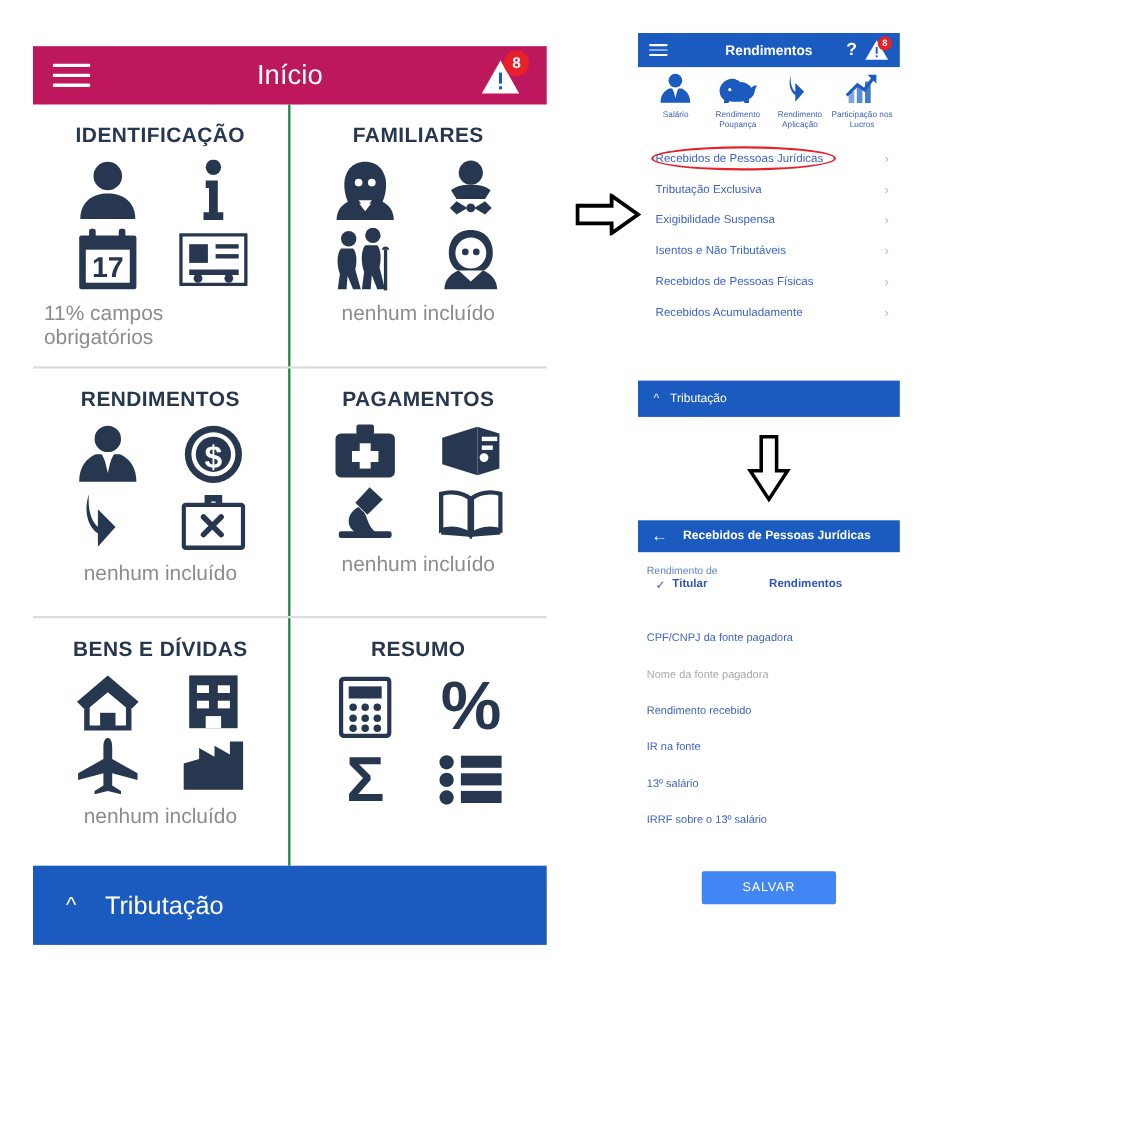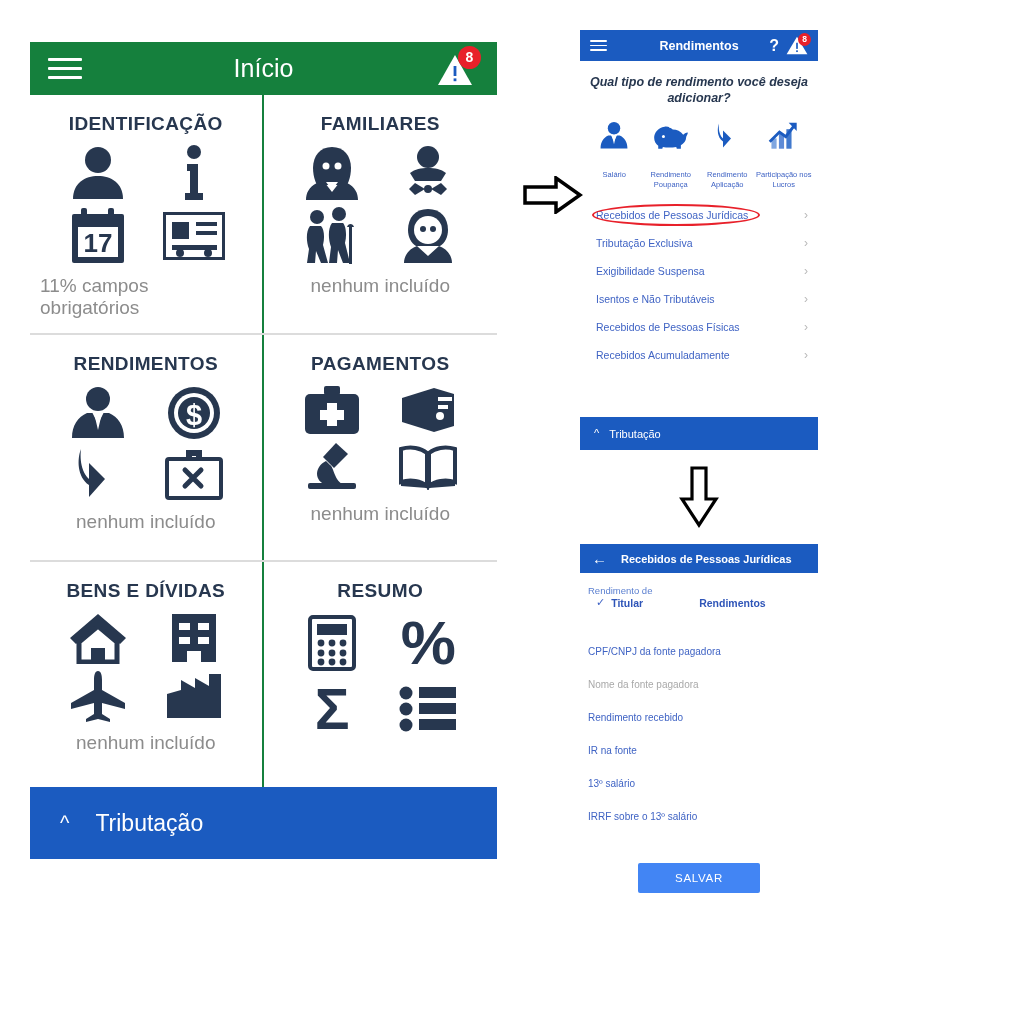--- a/index.html
+++ b/index.html
@@ -11,21 +11,21 @@
     overflow: hidden;
   }
   .canvas { position: relative; width: 1024px; height: 1024px; }
 
   
   .left-panel {
     position: absolute; left: 30px; top: 42px;
     width: 467px;
   }
   .appbar {
-    background: #15803d;
+    background: #be185d;
     height: 53px;
     display: flex; align-items: center;
     padding: 0 18px;
     position: relative;
   }
   .hamburger { width: 34px; display: flex; flex-direction: column; gap: 6px; cursor: pointer; }
   .hamburger span { display: block; height: 3px; background: #ffffff; border-radius: 1px; }
   .appbar-title {
     position: absolute; left: 0; right: 0; text-align: center;
     color: #ffffff; font-size: 25px; font-weight: 400;
@@ -105,21 +105,21 @@
     width: 13px; height: 13px; border-radius: 50%;
     background: #e8202a; color: #fff; font-size: 8.5px; font-weight: bold;
     display: flex; align-items: center; justify-content: center; line-height: 1;
   }
   .r-question {
     text-align: center; font-style: italic; font-weight: bold;
     color: #27374f; font-size: 12.5px; line-height: 1.25;
     margin: 14px 8px 10px 8px;
   }
   .type-row { display: grid; grid-template-columns: repeat(4,1fr); padding: 0 6px; }
-  .type-item { display: flex; flex-direction: column; align-items: center; gap: 20px; }
+  .type-item { display: flex; flex-direction: column; align-items: center; gap: 4px; }
   .type-ico { height: 34px; display: flex; align-items: flex-end; justify-content: center; }
   .type-label {
     font-size: 7.5px; color: #3f63c4; text-align: center; line-height: 1.25;
   }
   .opt-list { margin-top: 12px; }
   .opt-row {
     display: flex; align-items: center; justify-content: space-between;
     padding: 8px 10px 8px 16px;
     position: relative;
   }
@@ -393,21 +393,20 @@
             <svg width="22" height="19" viewBox="0 0 36 31">
               <path d="M18 1 L35 30 L1 30 Z" fill="#ffffff"></path>
               <rect x="16.6" y="11" width="2.8" height="10" fill="#1b5bc0"></rect>
               <rect x="16.6" y="23.4" width="2.8" height="2.8" fill="#1b5bc0"></rect>
             </svg>
             <div class="r-warn-badge">8</div>
           </div>
         </div>
       </div>
 
-      <div class="r-question">Qual tipo de rendimento você deseja adicionar?</div>
 
       <div class="type-row">
         <div class="type-item">
           <div class="type-ico">
             <svg width="30" height="29" viewBox="0 0 58 54">
               <circle cx="29" cy="13" r="12" fill="#1b5bc0"></circle>
               <path d="M18 27 C9 31 3 39 3 52 L55 52 C55 39 49 31 40 27 L33 27 L29 44 L25 27 Z" fill="#1b5bc0"></path>
               <path d="M23 26 L29 38 L35 26 L31 25 L29 30 L27 25 Z" fill="#ffffff"></path>
             </svg>
           </div>

